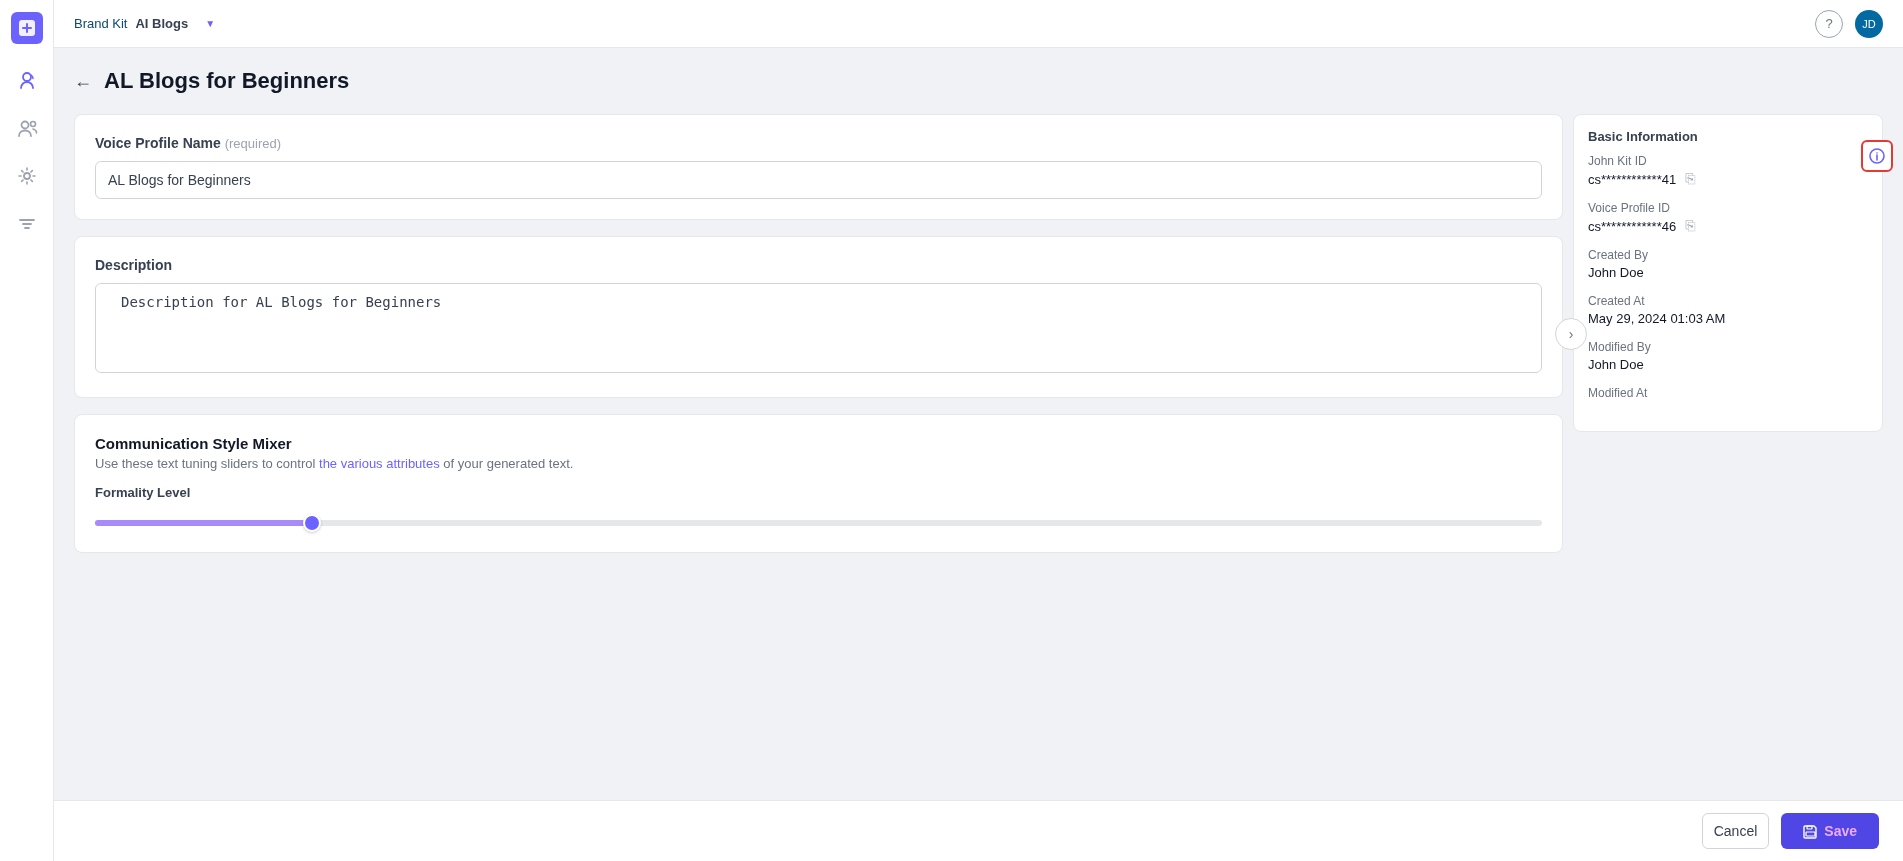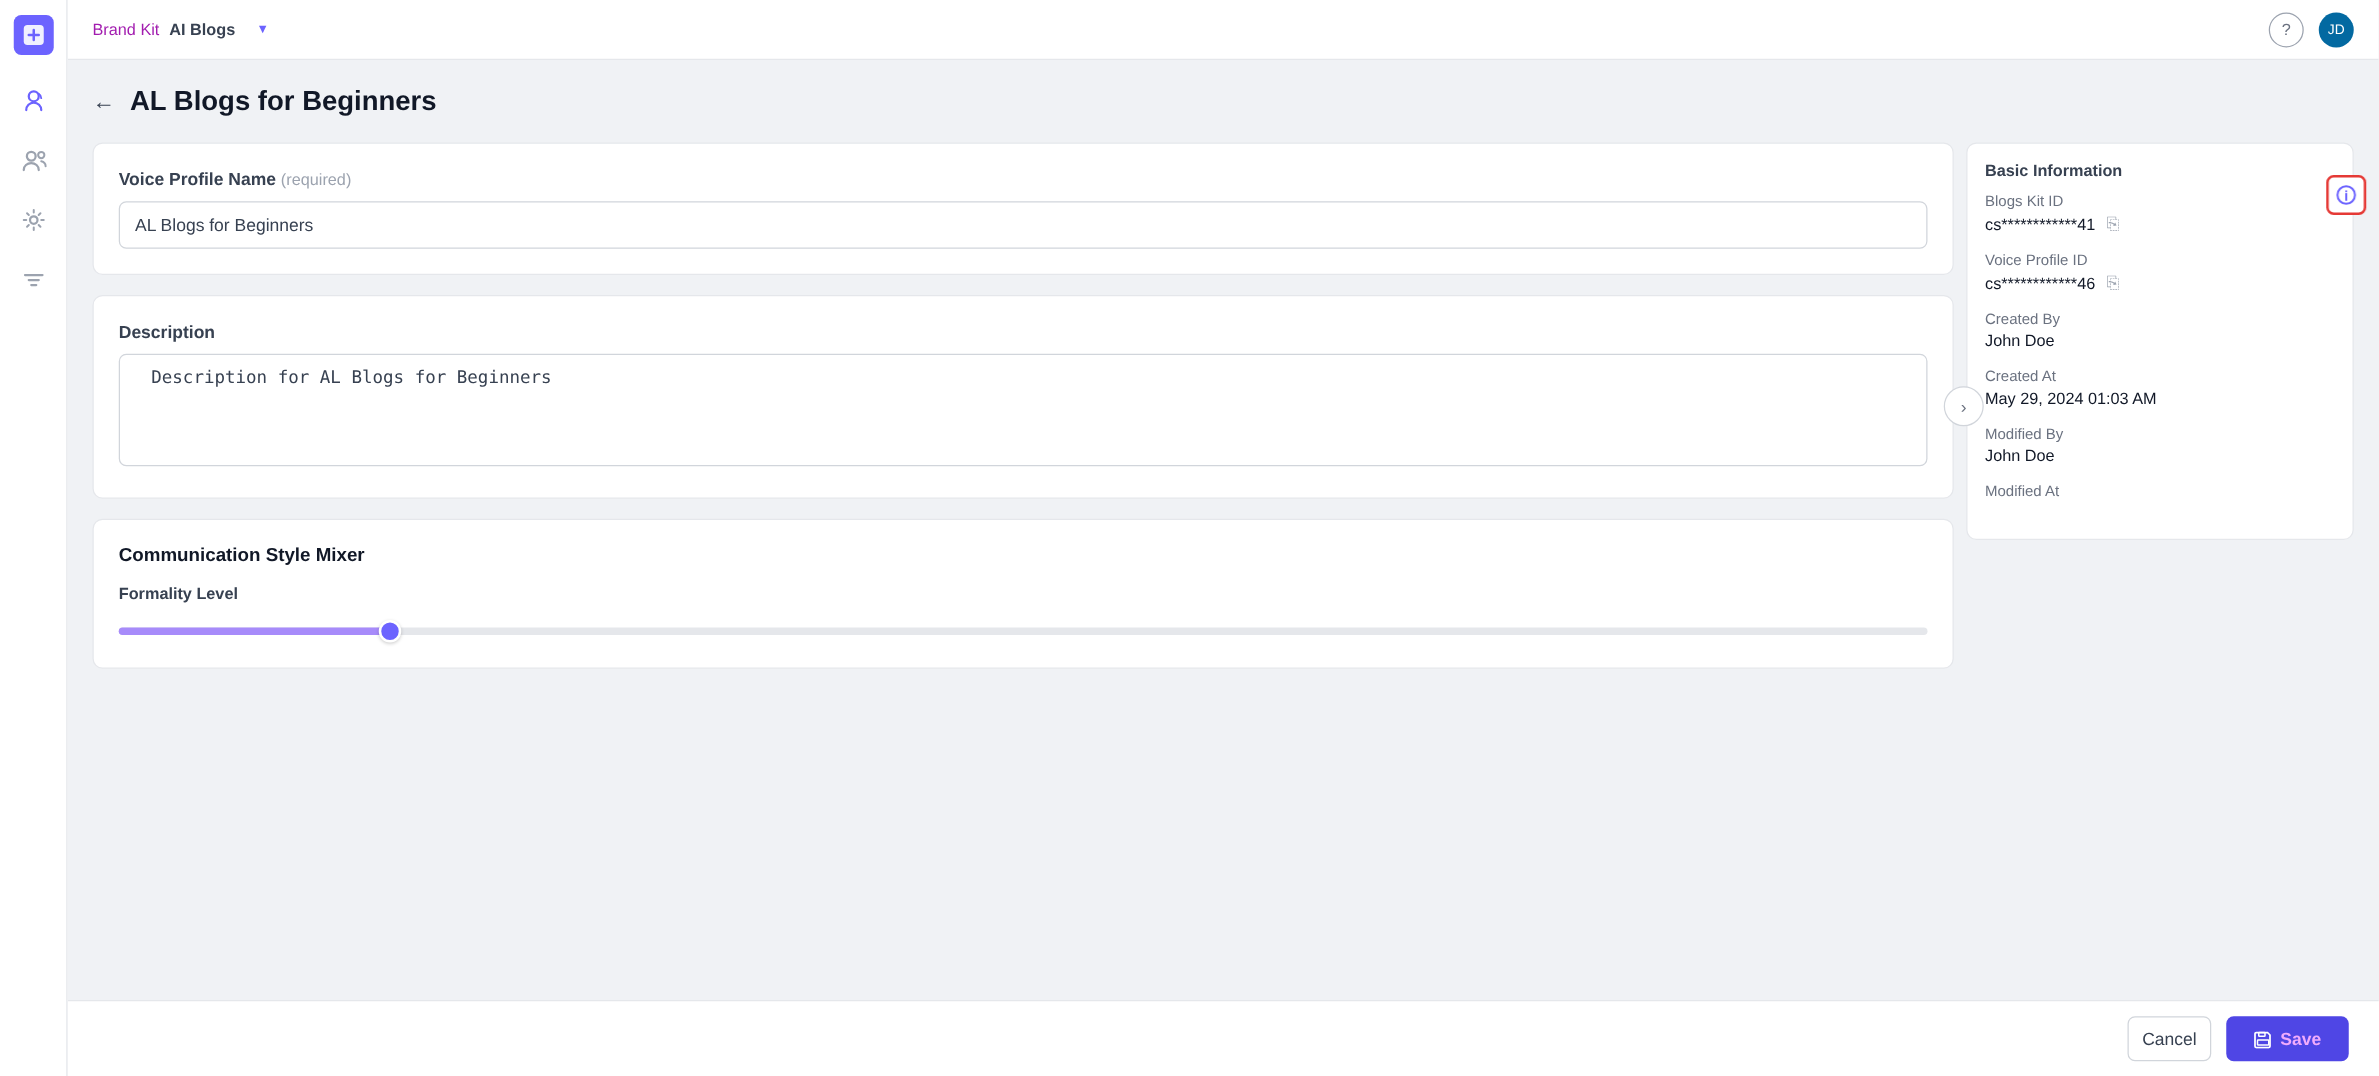--- a/index.html
+++ b/index.html
@@ -51,21 +51,21 @@
       display: flex;
       align-items: center;
       justify-content: space-between;
     }
     .breadcrumb {
       display: flex;
       align-items: center;
       gap: 4px;
       font-size: 13px;
     }
-    .breadcrumb-parent { color: #a21caf; }
+    .breadcrumb-parent { color: #0c4a6e; }
     .breadcrumb-current {
       color: #374151;
       font-weight: 600;
       display: flex; align-items: center; gap: 17px;
     }
     .chevron-down { font-size: 10px; color: #6c63ff; }
 
     .top-nav-right { display: flex; align-items: center; gap: 12px; }
     .help-btn {
       width: 28px; height: 28px;
@@ -418,41 +418,44 @@
           <input class="text-input" type="text" value="AL Blogs for Beginners" style="">
         </div>
 
         <div class="form-section">
           <div class="field-label">Description</div>
           <textarea class="textarea-input" style="">Description for AL Blogs for Beginners</textarea>
         </div>
 
         <div class="form-section">
           <div class="section-title">Communication Style Mixer</div>
+          <div class="section-subtitle">
+            Use these text tuning sliders to control <span style="color:#6c63ff">the various attributes</span> of your generated text.
+          </div>
 
           <div class="slider-label">Formality Level</div>
           <div style="position:relative; padding: 6px 0;">
             <div class="slider-track">
               <div class="slider-fill"></div>
               <div class="slider-thumb"></div>
             </div>
           </div>
         </div>
 
       </div>
 
       <div class="expand-btn">›</div>
 
       <div class="info-panel">
         <div class="info-panel-body">
 
           <div class="info-section-title">Basic Information</div>
 
           <div class="info-field">
-            <div class="info-field-label">Blogs Kit ID</div>
+            <div class="info-field-label">John Kit ID</div>
             <div class="info-field-value">
               <span>cs************41</span>
               <span class="copy-icon">⎘</span>
             </div>
           </div>
 
           <div class="info-field">
             <div class="info-field-label">Voice Profile ID</div>
             <div class="info-field-value">
               <span>cs************46</span>

